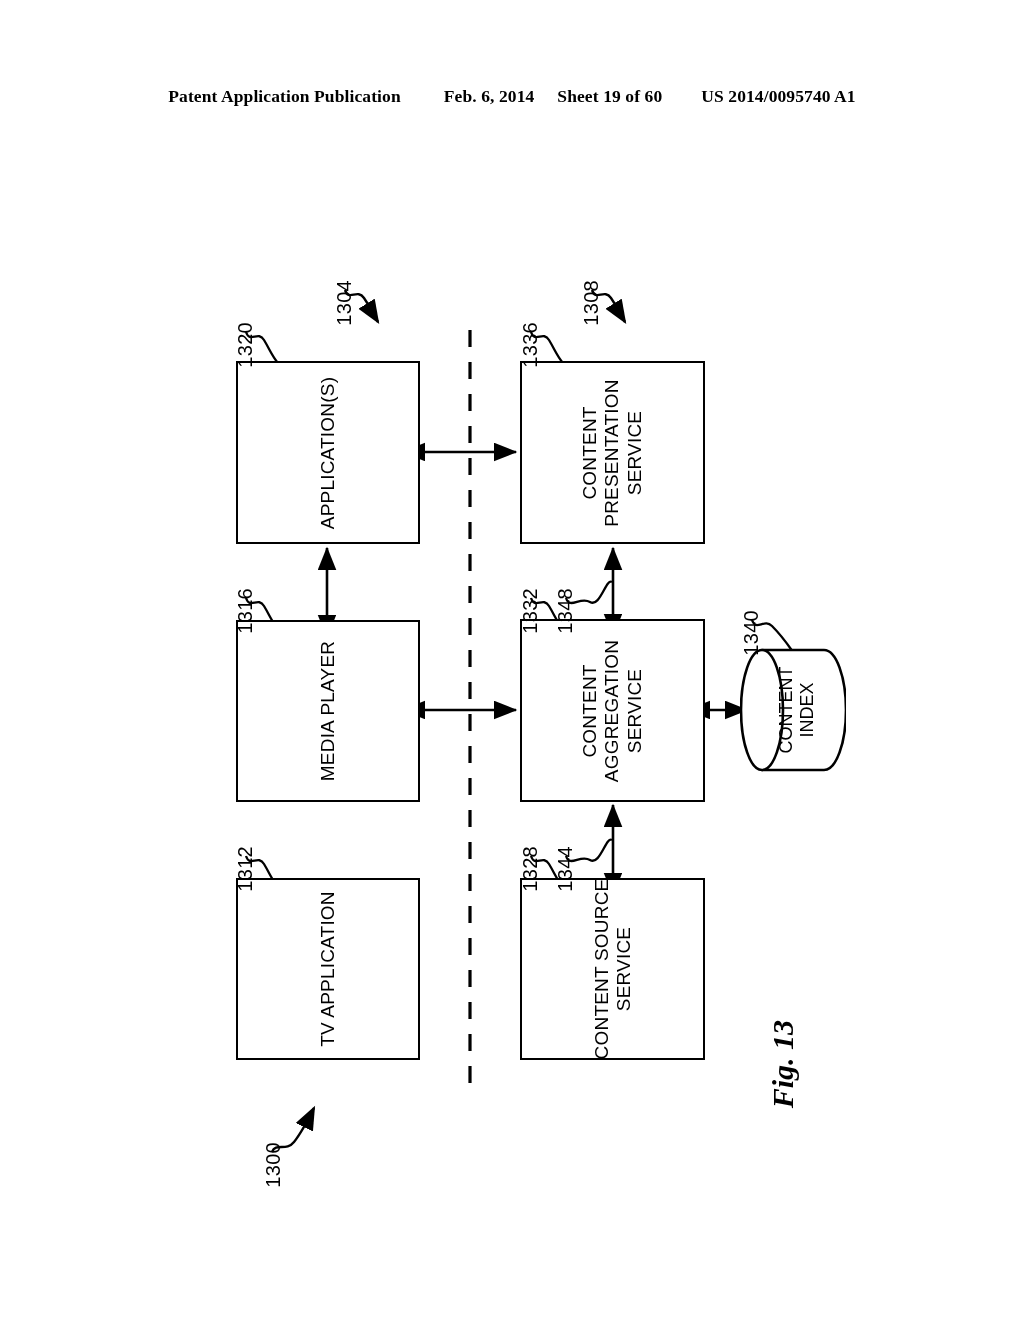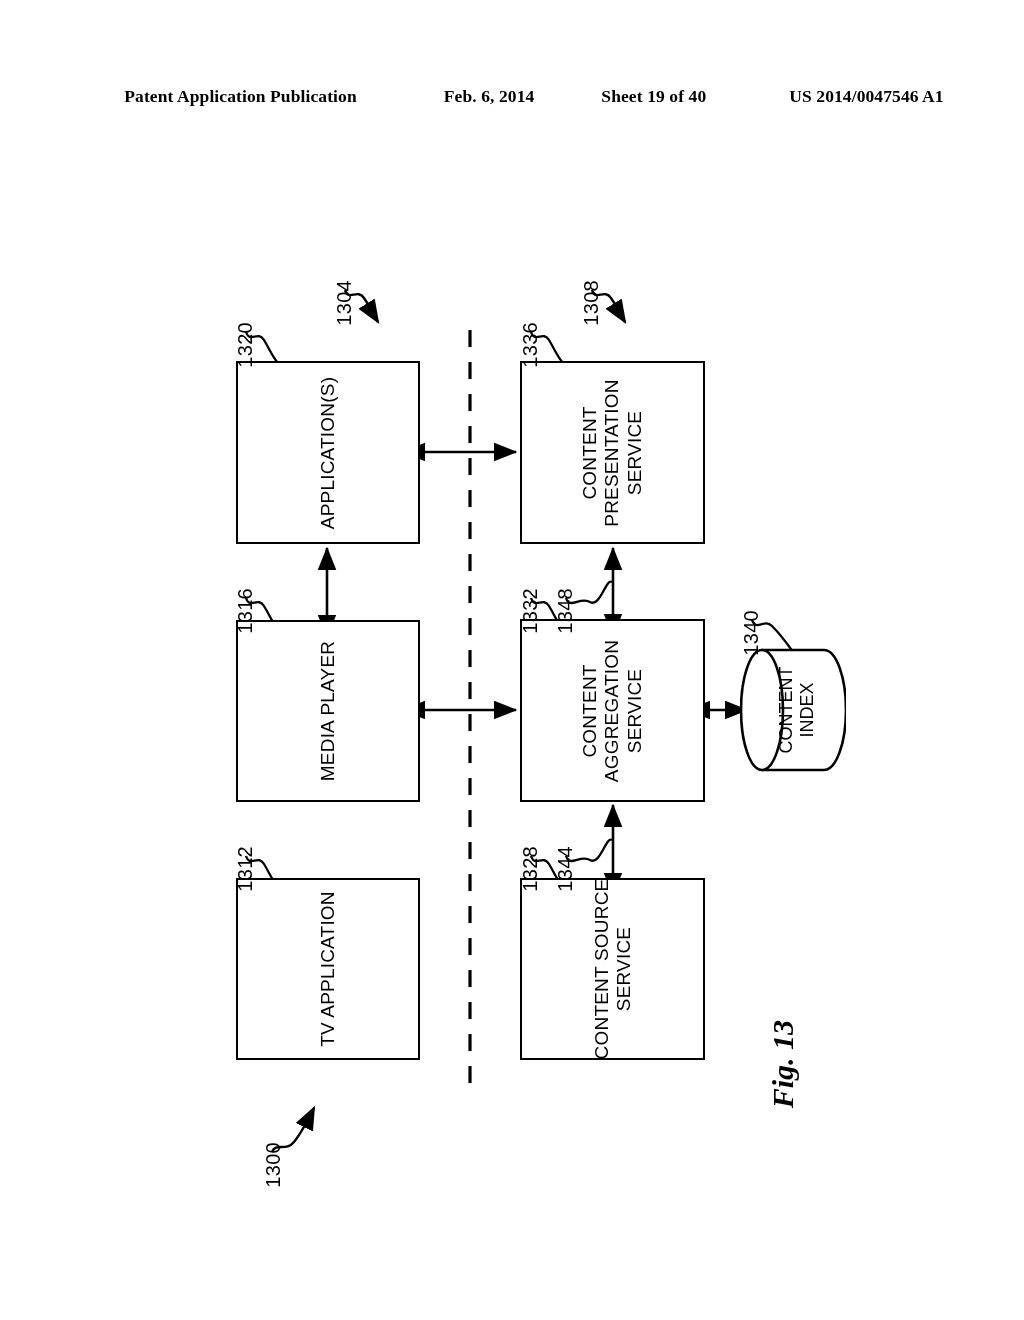--- a/index.html
+++ b/index.html
@@ -22,21 +22,21 @@
     top: 86px;
     width: 1024px;
     text-align: center;
     font-family: "Liberation Serif", serif;
     font-weight: bold;
     font-size: 17.5px;
     color: #000;
     white-space: nowrap;
     letter-spacing: 0.1px;
   }
-  .pub-header .seg { display: inline-block; margin-left: 44px; }
+  .pub-header .seg { display: inline-block; }
   .gap-lg { display: inline-block; width: 34px; }
   .gap-md { display: inline-block; width: 14px; }
   .gap-xl { display: inline-block; width: 30px; }
 
   
   #diagram {
     position: absolute;
     left: 0;
     top: 0;
     width: 1024px;
@@ -104,23 +104,23 @@
   }
 </style>
 </head>
 <body>
 
 <div class="pub-header">
   <span class="seg">Patent Application Publication</span>
   <span class="gap-lg"></span>
   <span class="seg">Feb. 6, 2014</span>
   <span class="gap-md"></span>
-  <span class="seg">Sheet 19 of 40</span>
+  <span class="seg">Sheet 19 of 60</span>
   <span class="gap-xl"></span>
-  <span class="seg">US 2014/0047546 A1</span>
+  <span class="seg">US 2014/0095740 A1</span>
 </div>
 
 <div id="diagram">
 
   <svg width="1024" height="1320" style="position:absolute;left:0;top:0;">
     <defs>
       <marker id="arrowEnd" markerWidth="10" markerHeight="10" refX="8.5" refY="3.6" orient="auto" markerUnits="strokeWidth">
         <path d="M0,0 L9,3.6 L0,7.2 z" fill="#000"></path>
       </marker>
       <marker id="arrowStart" markerWidth="10" markerHeight="10" refX="0.5" refY="3.6" orient="auto-start-reverse" markerUnits="strokeWidth">

